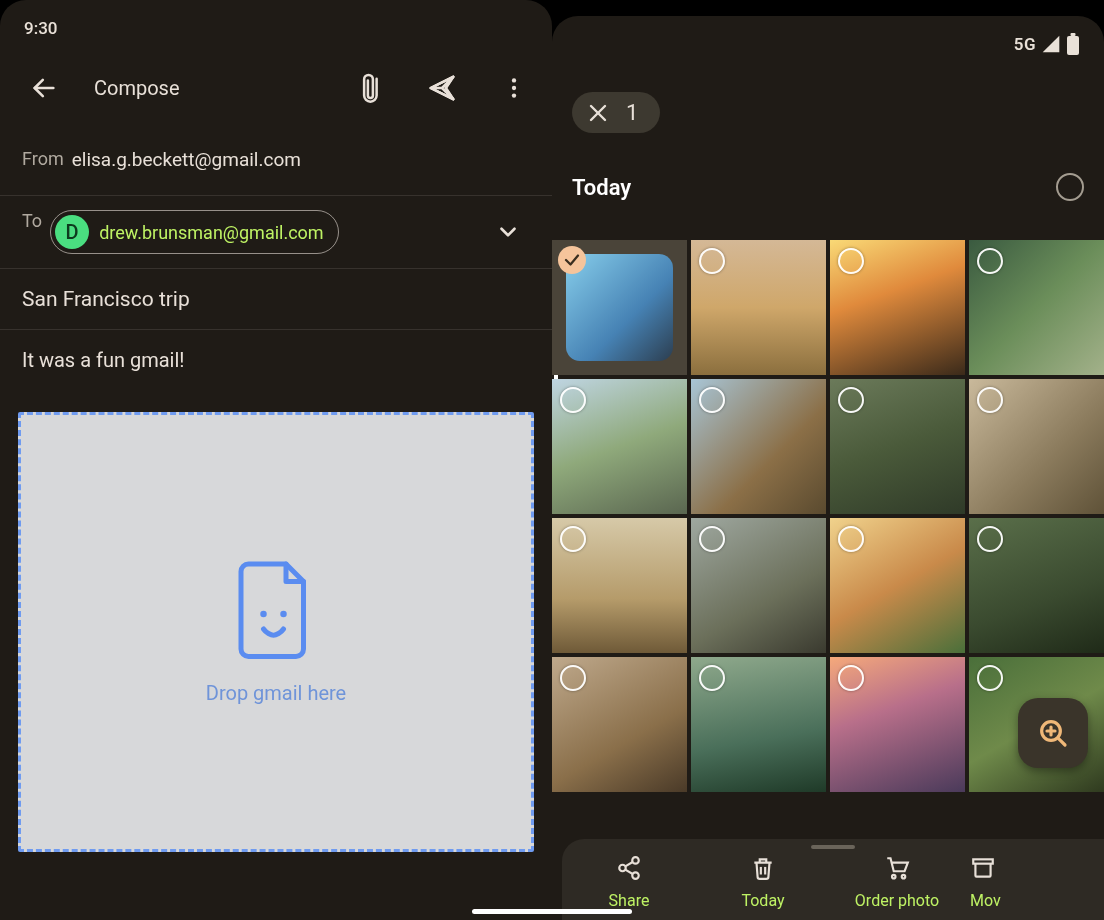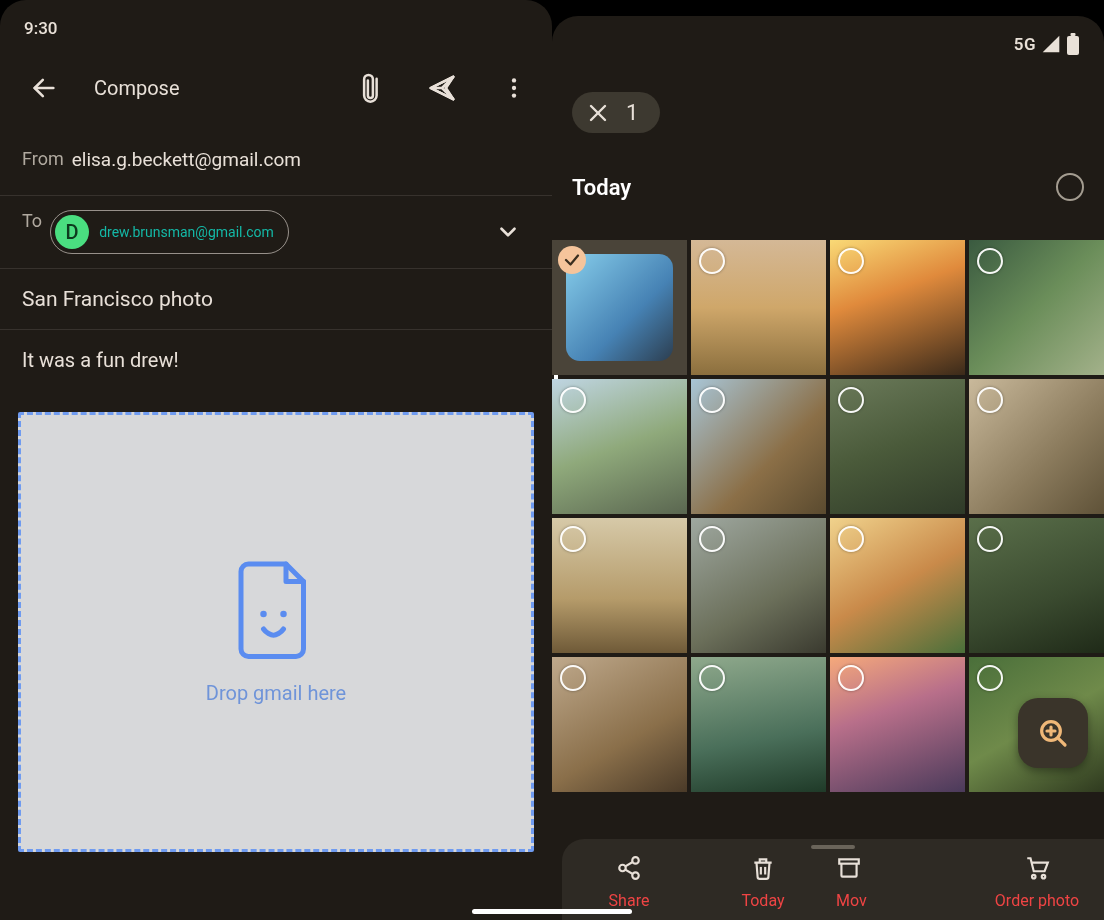--- a/index.html
+++ b/index.html
@@ -18,21 +18,21 @@
   .app-bar .title { font-size: 20px; font-weight: 400; flex:1; color:#e8e0d8;}
   .icon-btn { width:44px; height:44px; display:flex; align-items:center; justify-content:center; color:#e8e0d8; cursor:pointer; }
   .icon-btn svg { display:block; }
 
   
   .field-row { display:flex; align-items:flex-start; padding: 14px 22px; border-bottom: 1px solid rgba(232,224,216,0.12); font-size:18px; gap:8px; min-height:62px;}
   .field-label { color:#b0a99f; font-size:18px; }
   .field-value { color:#e8e0d8; font-size:19px; }
   .chip { display:flex; align-items:center; gap:10px; border:1px solid rgba(232,224,216,0.6); border-radius: 999px; padding: 4px 14px 4px 4px; }
   .chip .avatar { width:34px; height:34px; border-radius:50%; background:#4ade80; display:flex; align-items:center; justify-content:center; font-weight:500; font-size:20px; color:#0d3b1e;}
-  .chip .chip-text { font-size:14px; color:#14b8a6;}
+  .chip .chip-text { font-size:18px; color:#bef264;}
   .chev { margin-left:auto; }
   .subject-row { padding: 18px 22px; border-bottom: 1px solid rgba(232,224,216,0.12); font-size:21px; color:#e8e0d8;}
   .body-row { padding: 18px 22px 10px; font-size:20px; color:#e8e0d8;}
 
   
   .drop-zone { margin: 30px 18px 18px; border: 3px dashed #6f9bf0; background:#d7d8da; border-radius:2px; height:440px; display:flex; flex-direction:column; align-items:center; justify-content:center; gap:22px;}
   .drop-zone .doc-icon { color:#5a8cf0; }
   .drop-text { color:#6f94d9; font-size:20px; }
 
   
@@ -68,21 +68,21 @@
   .g10{background:linear-gradient(150deg,#9fa8a0 0%,#6b6f5a 60%,#3a3a2f 100%);}         
   .g11{background:linear-gradient(150deg,#f0d28c 0%,#c98a4a 50%,#4a6f3a 100%);}         
   .g12{background:linear-gradient(160deg,#5a6f4a 0%,#3a4a2f 60%,#1f2a18 100%);}         
   .g13{background:linear-gradient(150deg,#bfa98c 0%,#8a6f4a 60%,#4a3a28 100%);}         
   .g14{background:linear-gradient(170deg,#8fa98c 0%,#4a6f5a 60%,#1f3a28 100%);}         
   .g15{background:linear-gradient(160deg,#f5a97b 0%,#b86f8a 40%,#4a3a5a 100%);}         
   .g16{background:linear-gradient(150deg,#4a6f3a 0%,#6f8a4a 50%,#2f3a1f 100%);}         
 
   
   .action-bar { position:absolute; bottom:0; left:10px; right:0; background:#2e2a24; border-top-left-radius:22px; padding: 16px 0 26px; display:flex; }
-  .action { flex:1; min-width:110px; display:flex; flex-direction:column; align-items:center; gap:10px; color:#ef4444; font-size:16px;}
+  .action { flex:1; min-width:110px; display:flex; flex-direction:column; align-items:center; gap:10px; color:#bef264; font-size:16px;}
   .action.cut { min-width:60px; align-items:flex-start; padding-left:6px;}
   .action svg { color:#e8e0d8; }
   .handle { position:absolute; top:6px; left:50%; transform:translateX(-50%); width:44px; height:4px; background:#6a645a; border-radius:3px;}
 
   
   .fab { position:absolute; right:16px; bottom:168px; width:70px; height:70px; background:#3a342a; border-radius:20px; display:flex; align-items:center; justify-content:center; box-shadow:0 3px 10px rgba(0,0,0,0.4);}
   .fab svg { color:#f0b878; }
 
   
   .nav-handle { position:absolute; bottom:6px; left:50%; transform:translateX(-50%); width:160px; height:5px; background:#fff; border-radius:4px; z-index:5;}
@@ -143,25 +143,25 @@
         <span class="chip-text">drew.brunsman@gmail.com</span>
       </div>
       <div class="icon-btn chev">
         <svg width="26" height="26" viewBox="0 0 24 24" fill="none" stroke="currentColor" stroke-width="2.4" stroke-linecap="round" stroke-linejoin="round">
             <polyline points="6 9 12 15 18 9"></polyline>
           </svg>
       </div>
     </div>
 
     <div class="subject-row">
-      <span>San Francisco photo</span>
+      <span>San Francisco trip</span>
     </div>
 
     <div class="body-row">
-      <span>It was a fun drew!</span>
+      <span>It was a fun gmail!</span>
     </div>
 
     <div class="drop-zone">
       <svg class="doc-icon" width="90" height="100" viewBox="0 0 64 80" fill="none" stroke="#5a8cf0" stroke-width="4" stroke-linecap="round" stroke-linejoin="round">
         <path d="M10 4h30l14 14v54a6 6 0 01-6 6H10a6 6 0 01-6-6V10a6 6 0 016-6z"></path>
         <path d="M40 4v14h14"></path>
         <circle cx="22" cy="44" r="2.6" fill="#5a8cf0" stroke="none"></circle>
         <circle cx="38" cy="44" r="2.6" fill="#5a8cf0" stroke="none"></circle>
         <path d="M22 56c2 3 6 5 8 5s6-2 8-5"></path>
       </svg>
@@ -298,32 +298,32 @@
         <span>Share</span>
       </div>
       <div class="action">
         <svg width="26" height="26" viewBox="0 0 24 24" fill="none" stroke="currentColor" stroke-width="2">
             <path d="M4 7h16M9 7V4h6v3M6 7l1 13a2 2 0 002 2h6a2 2 0 002-2l1-13"></path>
             <line x1="10" y1="11" x2="10" y2="18"></line>
             <line x1="14" y1="11" x2="14" y2="18"></line>
           </svg>
         <span>Today</span>
       </div>
-      <div class="action cut">
-        <svg width="26" height="26" viewBox="0 0 24 24" fill="none" stroke="currentColor" stroke-width="2">
-            <rect x="3" y="4" width="18" height="4"></rect>
-            <path d="M5 8v11a1 1 0 001 1h12a1 1 0 001-1V8"></path>
-          </svg>
-        <span>Mov</span>
-      </div>
       <div class="action">
         <svg width="26" height="26" viewBox="0 0 24 24" fill="none" stroke="currentColor" stroke-width="2">
             <circle cx="9" cy="20" r="1.6"></circle>
             <circle cx="18" cy="20" r="1.6"></circle>
             <path d="M3 3h3l3 12h10l3-8H7"></path>
           </svg>
         <span>Order photo</span>
       </div>
+      <div class="action cut">
+        <svg width="26" height="26" viewBox="0 0 24 24" fill="none" stroke="currentColor" stroke-width="2">
+            <rect x="3" y="4" width="18" height="4"></rect>
+            <path d="M5 8v11a1 1 0 001 1h12a1 1 0 001-1V8"></path>
+          </svg>
+        <span>Mov</span>
+      </div>
     </div>
   </div>
 
   <div class="nav-handle"></div>
 </div>
 
 </body></html>

